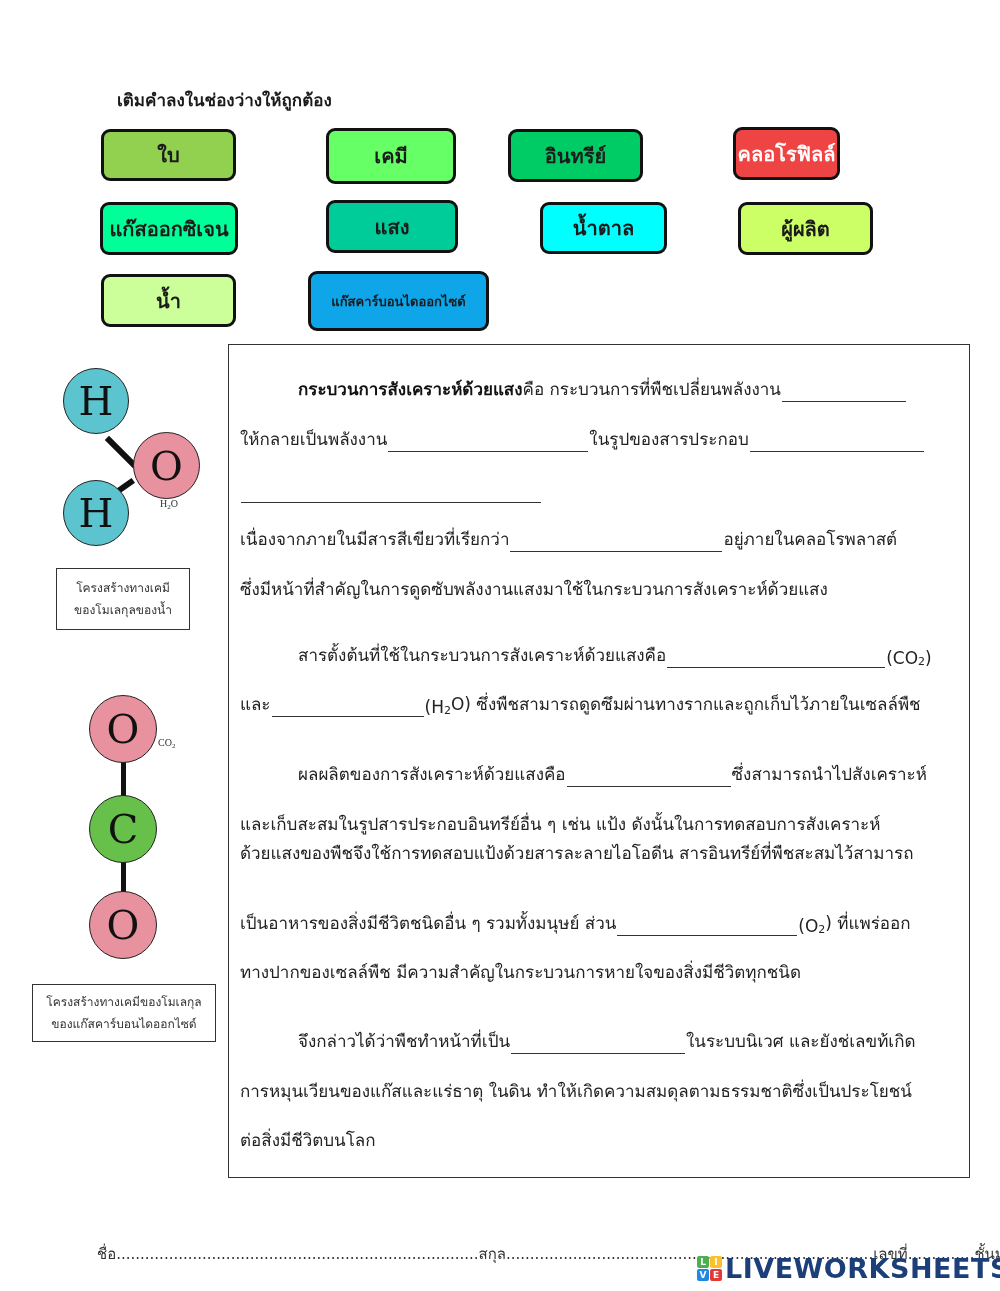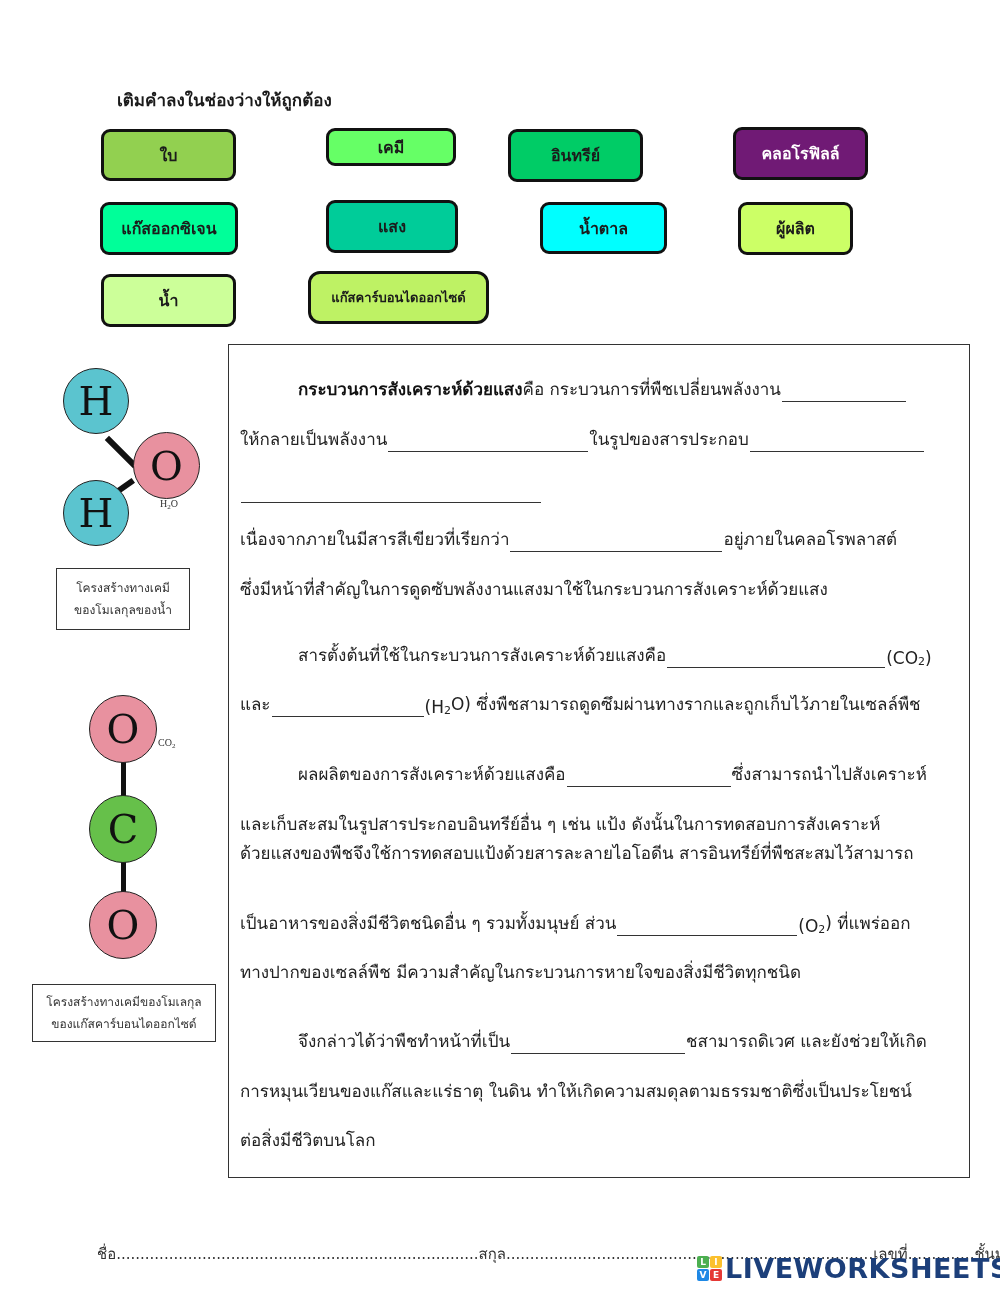--- a/index.html
+++ b/index.html
@@ -1,19 +1,19 @@
 <!DOCTYPE html>
 <html><head>
 <meta charset="utf-8">
 <style>
   html, body { margin:0; padding:0; background:#ffffff; }
   body { width:1000px; height:1291px; position:relative; overflow:hidden; font-family:"DejaVu Sans", sans-serif; color:#111; }
   .abs { position:absolute; }
   .instruction { left:117px; top:86px; font-size:17px; font-weight:bold; color:#1a1a1a; }
-  .chip { position:absolute; border:3px solid #111; border-radius:9px; box-sizing:border-box; display:flex; align-items:center; justify-content:center; font-size:16px; font-weight:bold; color:#1b1b1b; cursor:grab; }
+  .chip { position:absolute; border:3px solid #111; border-radius:9px; box-sizing:border-box; display:flex; align-items:center; justify-content:center; font-size:20px; font-weight:bold; color:#1b1b1b; cursor:grab; }
   .chip.small { font-size:13px; }
   .passage { left:228px; top:344px; width:742px; height:834px; border:1.5px solid #333; box-sizing:border-box; }
   .line { position:absolute; left:240px; font-size:17px; color:#222; white-space:nowrap; display:flex; align-items:flex-end; height:26px; }
   .line b { font-weight:bold; color:#111; }
   .blank { display:inline-block; border:none; border-bottom:1.2px solid #333; background:transparent; height:20px; margin:0 1px; padding:0; font-size:15px; font-family:"DejaVu Sans", sans-serif; outline:none; vertical-align:bottom; }
   .sub { font-size:11px; vertical-align:-3px; }
   .caption-box { position:absolute; border:1.2px solid #333; background:#fff; box-sizing:border-box; font-size:12px; color:#333; text-align:center; line-height:22px; display:flex; flex-direction:column; justify-content:center; }
   .atom { position:absolute; border-radius:50%; border:1.5px solid #222; box-sizing:border-box; display:flex; align-items:center; justify-content:center; font-family:"DejaVu Serif", serif; font-size:40px; color:#111; }
   .bond { position:absolute; background:#111; }
   .formula { position:absolute; font-family:Liberation Serif, serif; font-size:10px; color:#333; }
@@ -25,45 +25,45 @@
 </style>
 </head>
 <body>
 
 <div class="abs instruction">เติมคำลงในช่องว่างให้ถูกต้อง</div>
 
 <div>
   <div class="chip" style="left:101px;top:129px;width:135px;height:52px;background:#92d050;">
       <span>ใบ</span>
     </div>
-  <div class="chip" style="left:326px;top:128px;width:130px;height:38px;background:#66ff66;">
+  <div class="chip" style="left:326px;top:128px;width:130px;height:56px;background:#66ff66;">
       <span>เคมี</span>
     </div>
   <div class="chip" style="left:508px;top:129px;width:135px;height:53px;background:#00cc66;">
       <span>อินทรีย์</span>
     </div>
-  <div class="chip" style="left:733px;top:127px;width:135px;height:53px;background:#701a75;color:#ffffff;">
+  <div class="chip" style="left:733px;top:127px;width:107px;height:53px;background:#ef4444;color:#ffffff;">
       <span>คลอโรฟิลล์</span>
     </div>
   <div class="chip" style="left:100px;top:202px;width:138px;height:53px;background:#00ff99;">
       <span>แก๊สออกซิเจน</span>
     </div>
   <div class="chip" style="left:326px;top:200px;width:132px;height:53px;background:#00cc99;">
       <span>แสง</span>
     </div>
   <div class="chip" style="left:540px;top:202px;width:127px;height:52px;background:#00ffff;">
       <span>น้ำตาล</span>
     </div>
-  <div class="chip" style="left:738px;top:202px;width:115px;height:53px;background:#ccff66;">
+  <div class="chip" style="left:738px;top:202px;width:135px;height:53px;background:#ccff66;">
       <span>ผู้ผลิต</span>
     </div>
   <div class="chip" style="left:101px;top:274px;width:135px;height:53px;background:#ccff99;">
       <span>น้ำ</span>
     </div>
-  <div class="chip small" style="left:308px;top:271px;width:181px;height:53px;background:#bef264;border-radius:12px;">
+  <div class="chip small" style="left:308px;top:271px;width:181px;height:60px;background:#0ea5e9;">
       <span>แก๊สคาร์บอนไดออกไซด์</span>
     </div>
 </div>
 
 <div>
   <div class="bond" style="left:118px;top:432px;width:6px;height:40px;transform:rotate(-45deg);transform-origin:center;"></div>
   <div class="bond" style="left:118px;top:474px;width:6px;height:30px;transform:rotate(55deg);transform-origin:center;"></div>
   <div class="atom" style="left:63px;top:368px;width:66px;height:66px;background:#5bc4cf;">
       <span>H</span>
     </div>
@@ -156,21 +156,21 @@
     <span class="sub">2</span>
     <span>) ที่แพร่ออก</span>
 </div>
 <div class="line" style="top:959px;">
   <span>ทางปากของเซลล์พืช มีความสำคัญในกระบวนการหายใจของสิ่งมีชีวิตทุกชนิด</span>
 </div>
 
 <div class="line" style="top:1028px;left:298px;">
   <span>จึงกล่าวได้ว่าพืชทำหน้าที่เป็น</span>
   <input class="blank" style="width: 174px;" value="">
-  <span>ชสามารถดิเวศ และยังช่วยให้เกิด</span>
+  <span>ในระบบนิเวศ และยังช่เลขท้เกิด</span>
 </div>
 <div class="line" style="top:1078px;">
   <span>การหมุนเวียนของแก๊สและแร่ธาตุ ในดิน ทำให้เกิดความสมดุลตามธรรมชาติซึ่งเป็นประโยชน์</span>
 </div>
 <div class="line" style="top:1127px;">
   <span>ต่อสิ่งมีชีวิตบนโลก</span>
 </div>
 
 <div class="footer" style="left:97px;">
   <span>ชื่อ</span><span>............................................................................</span><span>สกุล</span><span>.............................................................................</span><span>เลขที่</span><span>..............</span><span>ชั้นม.1/</span>

